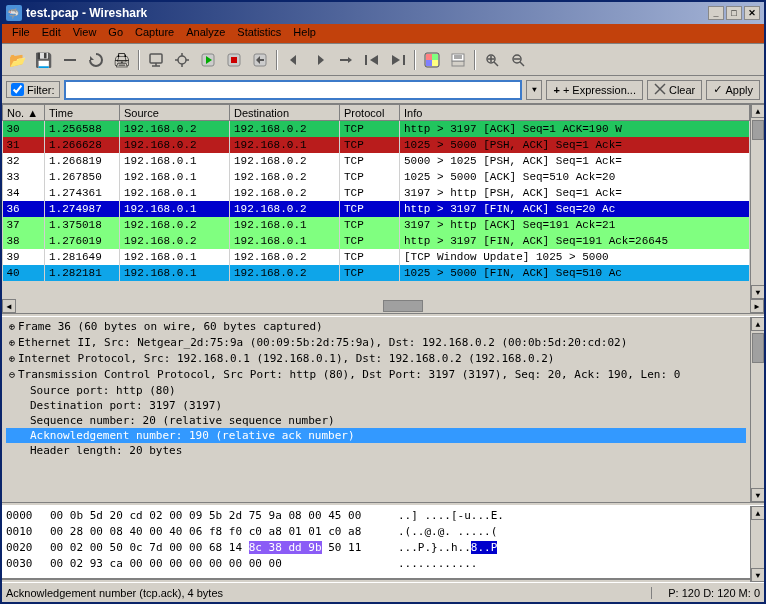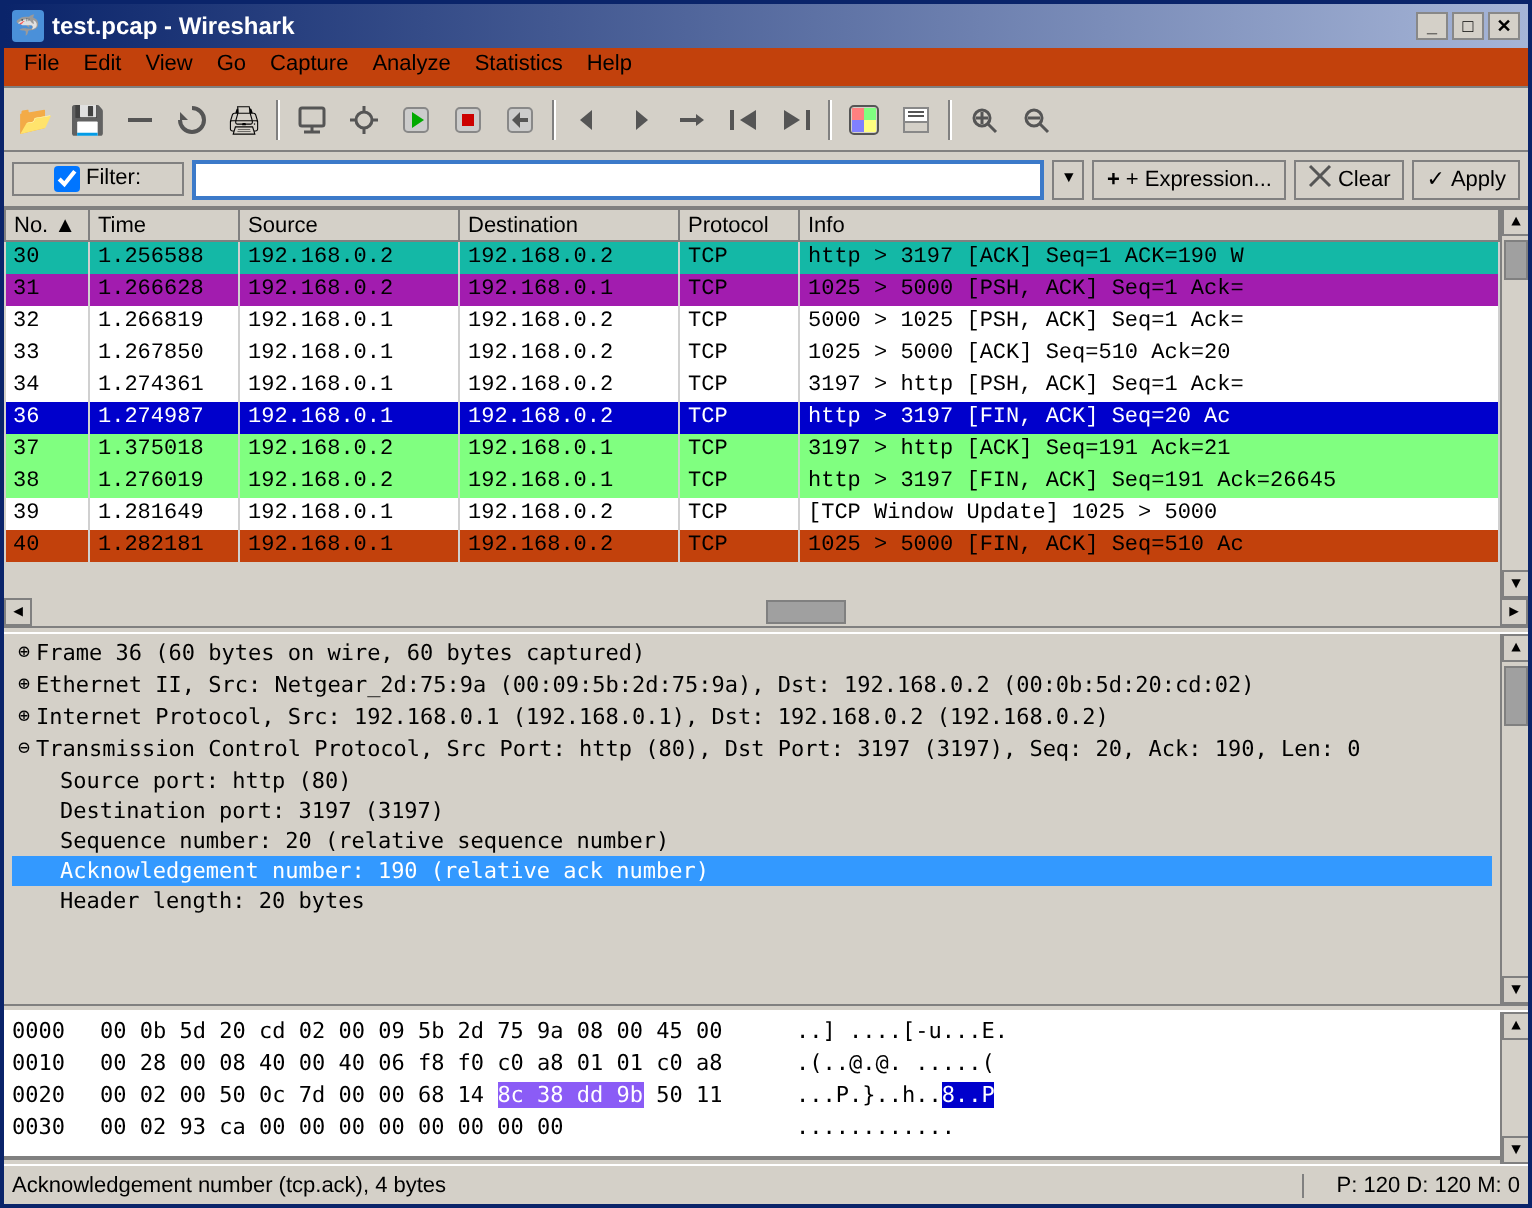--- a/index.html
+++ b/index.html
@@ -17,21 +17,21 @@
     .menu-bar { background: #c2410c; border-bottom: 1px solid #808080; height: 20px; display: flex; align-items: flex-start; padding: 0 4px; font-family: 'Tahoma', sans-serif; font-size: 11px; }
     .menu-item { padding: 2px 6px; cursor: pointer; }
 
     
     .toolbar { background: #d4d0c8; border-bottom: 1px solid #808080; height: 32px; display: flex; align-items: center; padding: 2px 4px; gap: 2px; }
     .toolbar-btn { width: 24px; height: 24px; background: #d4d0c8; border: 1px solid transparent; display: flex; align-items: center; justify-content: center; cursor: pointer; font-size: 14px; }
     .toolbar-sep { width: 2px; height: 20px; border-left: 1px solid #808080; border-right: 1px solid #fff; margin: 0 2px; }
 
     
     .filter-bar { background: #d4d0c8; border-bottom: 1px solid #808080; height: 28px; display: flex; align-items: center; padding: 2px 4px; gap: 4px; }
-    .filter-label { display: flex; gap: 3px; font-family: 'Tahoma', sans-serif; font-size: 11px; border: 1px solid #808080; padding: 1px 20px; background: #d4d0c8; }
+    .filter-label { display: flex; align-items: center; gap: 3px; font-family: 'Tahoma', sans-serif; font-size: 11px; border: 1px solid #808080; padding: 1px 4px; background: #d4d0c8; }
     .filter-checkbox { width: 13px; height: 13px; }
     .filter-input { flex: 1; height: 20px; border: 2px solid #3c7ac9; padding: 1px 3px; font-family: 'Tahoma', sans-serif; font-size: 11px; background: #fff; }
     .filter-dropdown { width: 16px; height: 20px; background: #d4d0c8; border: 1px solid #808080; cursor: pointer; display: flex; align-items: center; justify-content: center; font-size: 8px; }
     .filter-btn { height: 20px; padding: 1px 6px; background: #d4d0c8; border: 1px solid #808080; font-family: 'Tahoma', sans-serif; font-size: 11px; cursor: pointer; display: flex; align-items: center; gap: 3px; }
     .packet-table { width: 100%; border-collapse: collapse; table-layout: fixed; }
     .packet-table th { background: #d4d0c8; border: 1px solid #808080; padding: 1px 4px; text-align: left; font-family: 'Tahoma', sans-serif; font-size: 11px; font-weight: normal; cursor: pointer; white-space: nowrap; position: sticky; top: 0; z-index: 1; }
     .packet-table td { border-right: 1px solid #d0d0d0; padding: 1px 4px; white-space: nowrap; overflow: hidden; text-overflow: ellipsis; font-size: 11px; }
     .packet-table tr { height: 16px; }
     .col-no { width: 42px; }
     .col-time { width: 75px; }
@@ -247,29 +247,29 @@
             <tr>
               <th class="col-no">No. ▲</th>
               <th class="col-time">Time</th>
               <th class="col-src">Source</th>
               <th class="col-dst">Destination</th>
               <th class="col-proto">Protocol</th>
               <th class="col-info">Info</th>
             </tr>
           </thead>
           <tbody id="packet-tbody">
-          <tr style="background-color: #14b8a6; color: rgb(0, 0, 0);">
+          <tr style="background-color: #22c55e; color: rgb(0, 0, 0);">
                 <td>30</td>
                 <td>1.256588</td>
                 <td>192.168.0.2</td>
                 <td>192.168.0.2</td>
                 <td>TCP</td>
                 <td>http &gt; 3197 [ACK] Seq=1 ACK=190 W</td>
               </tr>
-              <tr style="background-color: #a21caf; color: rgb(0, 0, 0);">
+              <tr style="background-color: #b91c1c; color: rgb(0, 0, 0);">
                 <td>31</td>
                 <td>1.266628</td>
                 <td>192.168.0.2</td>
                 <td>192.168.0.1</td>
                 <td>TCP</td>
                 <td>1025 &gt; 5000 [PSH, ACK] Seq=1 Ack=</td>
               </tr>
               <tr style="background-color: rgb(255, 255, 255); color: rgb(0, 0, 0);">
                 <td>32</td>
                 <td>1.266819</td>
@@ -319,21 +319,21 @@
                 <td>http &gt; 3197 [FIN, ACK] Seq=191 Ack=26645</td>
               </tr>
               <tr style="background-color: rgb(255, 255, 255); color: rgb(0, 0, 0); margin-top: 36px;">
                 <td>39</td>
                 <td>1.281649</td>
                 <td>192.168.0.1</td>
                 <td>192.168.0.2</td>
                 <td>TCP</td>
                 <td>[TCP Window Update] 1025 &gt; 5000</td>
               </tr>
-              <tr style="background-color: #c2410c; color: rgb(0, 0, 0); padding-left: 42px;">
+              <tr style="background-color: #0ea5e9; color: rgb(0, 0, 0); padding-left: 42px;">
                 <td>40</td>
                 <td>1.282181</td>
                 <td>192.168.0.1</td>
                 <td>192.168.0.2</td>
                 <td>TCP</td>
                 <td>1025 &gt; 5000 [FIN, ACK] Seq=510 Ac</td>
               </tr>
             </tbody>
         </table>
       </div>

